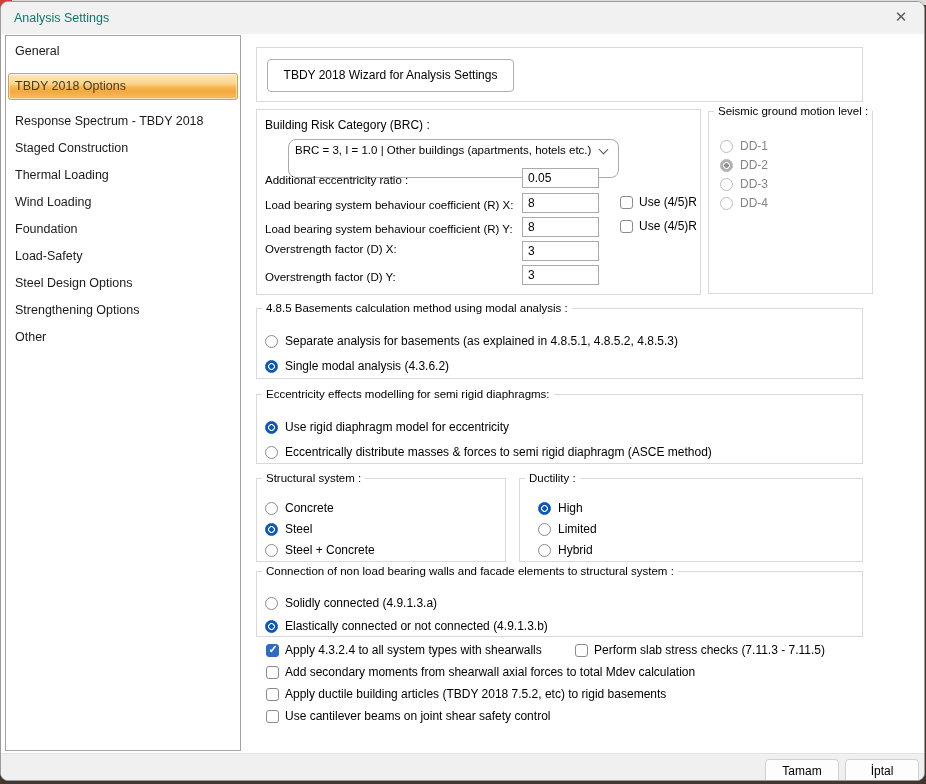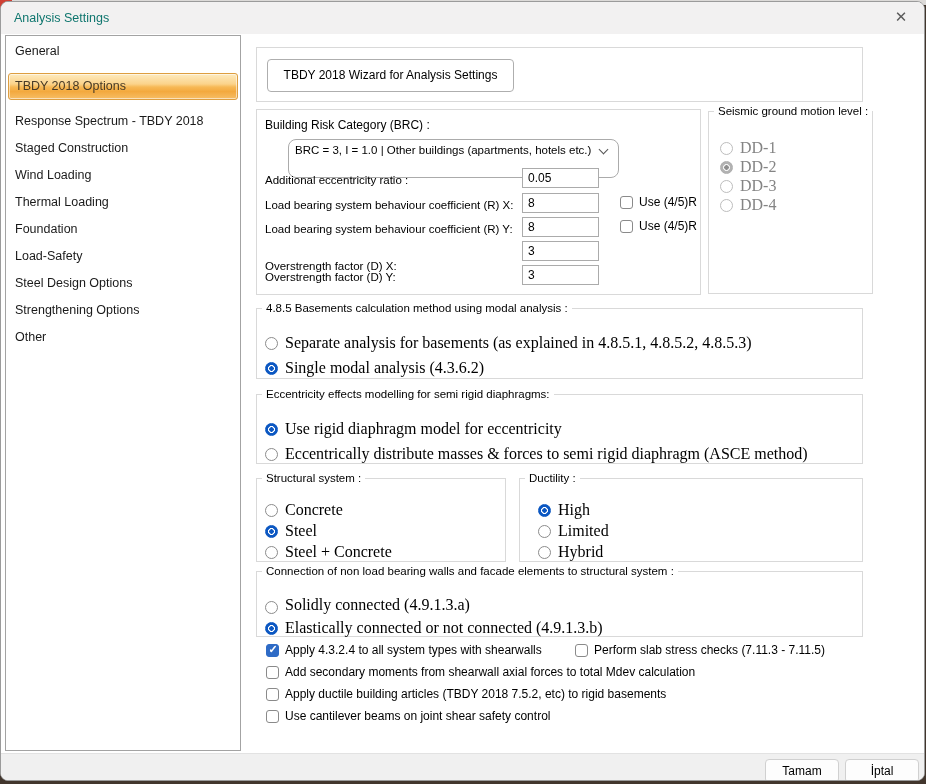--- a/index.html
+++ b/index.html
@@ -55,21 +55,21 @@
   .dropdown .dd-text { position:absolute; left:6px; top:0; line-height:21px; font-size:11.5px; white-space:nowrap;
                        overflow:hidden; width:300px; }
   .chevron-down { position:absolute; right:11px; top:6px; width:7px; height:7px;
                   border-right:1.4px solid #555; border-bottom:1.4px solid #555; transform:rotate(45deg); }
 
   
   .tinput { position:absolute; width:77px; height:20px; border:1px solid #ababab; background:#fff;
             font-family:"Liberation Sans",sans-serif; font-size:12px; padding:0 5px; }
 
   
-  .opt { position:absolute; display:flex; align-items:center; gap:7px; font-size:16px; white-space:nowrap; cursor:pointer;font-family:Liberation Serif, serif; }
+  .opt { position:absolute; display:flex; align-items:center; gap:7px; font-size:12px; white-space:nowrap; cursor:pointer; }
   .rd { width:13px; height:13px; flex:none; border:1px solid #8c8c8c; border-radius:50%; background:#fff; }
   .rd.checked { border-color:#0b57c2;
     background:radial-gradient(closest-side,#0b57c2 0 37%,#fff 45% 60%,#0b57c2 67% 100%); }
   .disabled .rd { border-color:#bdbdbd; }
   .disabled .rd.checked { border-color:#adadad;
     background:radial-gradient(closest-side,#8e8e8e 0 37%,#f2f2f2 45% 60%,#b2b2b2 67% 100%); }
   .disabled span.opt-label { color:#848484; }
 
   .cb { width:13px; height:13px; flex:none; border:1px solid #8a8a8a; border-radius:3px; background:#fff; position:relative; }
   .cb.checked { background:#2e6bc6; border-color:#2e6bc6; }
@@ -92,22 +92,22 @@
   <div class="titlebar">
     <span class="title">Analysis Settings</span>
     <span class="close-btn">✕</span>
   </div>
 
   <div class="sidebar">
     <div class="side-item">General</div>
     <div class="side-item selected">TBDY 2018 Options</div>
     <div class="side-item">Response Spectrum - TBDY 2018</div>
     <div class="side-item">Staged Construction</div>
+    <div class="side-item">Thermal Loading</div>
     <div class="side-item">Wind Loading</div>
-    <div class="side-item">Thermal Loading</div>
     <div class="side-item">Foundation</div>
     <div class="side-item">Load-Safety</div>
     <div class="side-item">Steel Design Options</div>
     <div class="side-item">Strengthening Options</div>
     <div class="side-item">Other</div>
   </div>
 
   <div class="box" style="left:255px; top:45px; width:607px; height:55px;">
     <div class="wizard-btn">TBDY 2018 Wizard for Analysis Settings</div>
   </div>
@@ -129,21 +129,21 @@
       <span class="opt-label">Use (4/5)R</span>
     </div>
 
     <span class="lbl" style="left:8px; top:113px;">Load bearing system behaviour coefficient (R) Y:</span>
     <input class="tinput" style="left: 265px; top: 107px;" value="8">
     <div class="cbrow" style="left:355px; top:109px;">
       <span class="cb"></span>
       <span class="opt-label">Use (4/5)R</span>
     </div>
 
-    <span class="lbl" style="left:8px; top:150px;">Overstrength factor (D) X:</span>
+    <span class="lbl" style="left:8px; top:133px;">Overstrength factor (D) X:</span>
     <input class="tinput" style="left: 265px; top: 131px;" value="3">
 
     <span class="lbl" style="left:8px; top:161px;">Overstrength factor (D) Y:</span>
     <input class="tinput" style="left: 265px; top: 155px;" value="3">
   </div>
 
   <fieldset class="disabled" style="left:707px; top:103px; width:156px; height:189px;">
     <legend>Seismic ground motion level :</legend>
     <div class="opt" style="left:11px; top:22px;">
       <span class="rd"></span>

